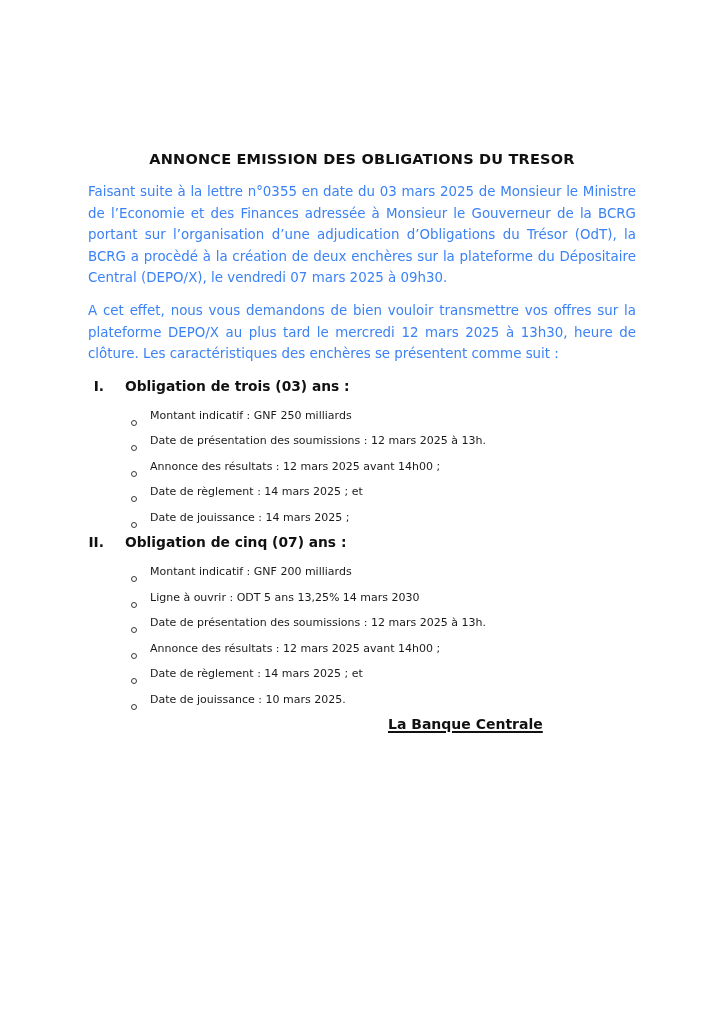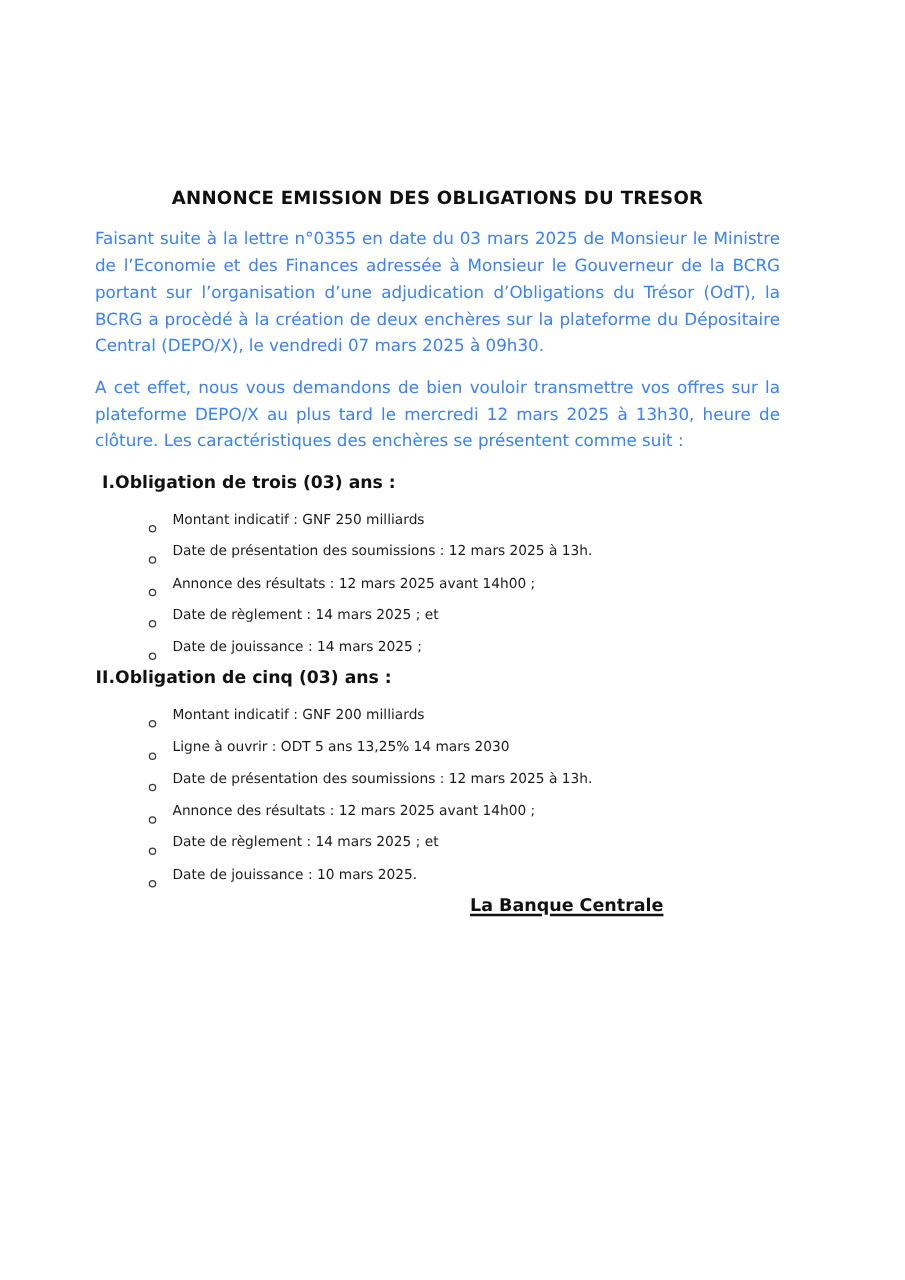--- a/index.html
+++ b/index.html
@@ -16,21 +16,21 @@
     position: relative;
     overflow: hidden;
   }
   .page {
     position: absolute;
     inset: 0;
     background: #ffffff;
   }
   .content {
     position: absolute;
-    left: 76px;
+    left: 88px;
     top: 151px;
     width: 548px;
   }
   .doc-title {
     text-align: center;
     font-weight: bold;
     font-size: 14.5px;
     color: #111;
     letter-spacing: 0.2px;
     margin: 0 0 14px 0;
@@ -50,20 +50,21 @@
     line-height: 20px;
     margin: 4px 0 9px 0;
     color: #111;
   }
   .section-num {
     width: 16px;
     text-align: right;
     flex: 0 0 16px;
   }
   .section-title {
+    margin-left: 21px;
   }
   ul.bullet-list {
     list-style: none;
     margin: 0;
     padding: 0;
   }
   ul.bullet-list li {
     display: flex;
     align-items: flex-end;
     font-size: 11px;
@@ -128,21 +129,21 @@
         <li>
             <span class="bullet-circle"></span>
             <span>Date de jouissance : 14 mars 2025 ;</span>
           </li>
       </ul>
     </section>
 
     <section>
       <div class="section-head">
         <span class="section-num">II.</span>
-        <span class="section-title">Obligation de cinq (03) ans :</span>
+        <span class="section-title">Obligation de cinq (07) ans :</span>
       </div>
       <ul class="bullet-list">
         <li>
             <span class="bullet-circle"></span>
             <span>Montant indicatif : GNF 200 milliards</span>
           </li>
         <li>
             <span class="bullet-circle"></span>
             <span>Ligne à ouvrir : ODT 5 ans 13,25% 14 mars 2030</span>
           </li>

